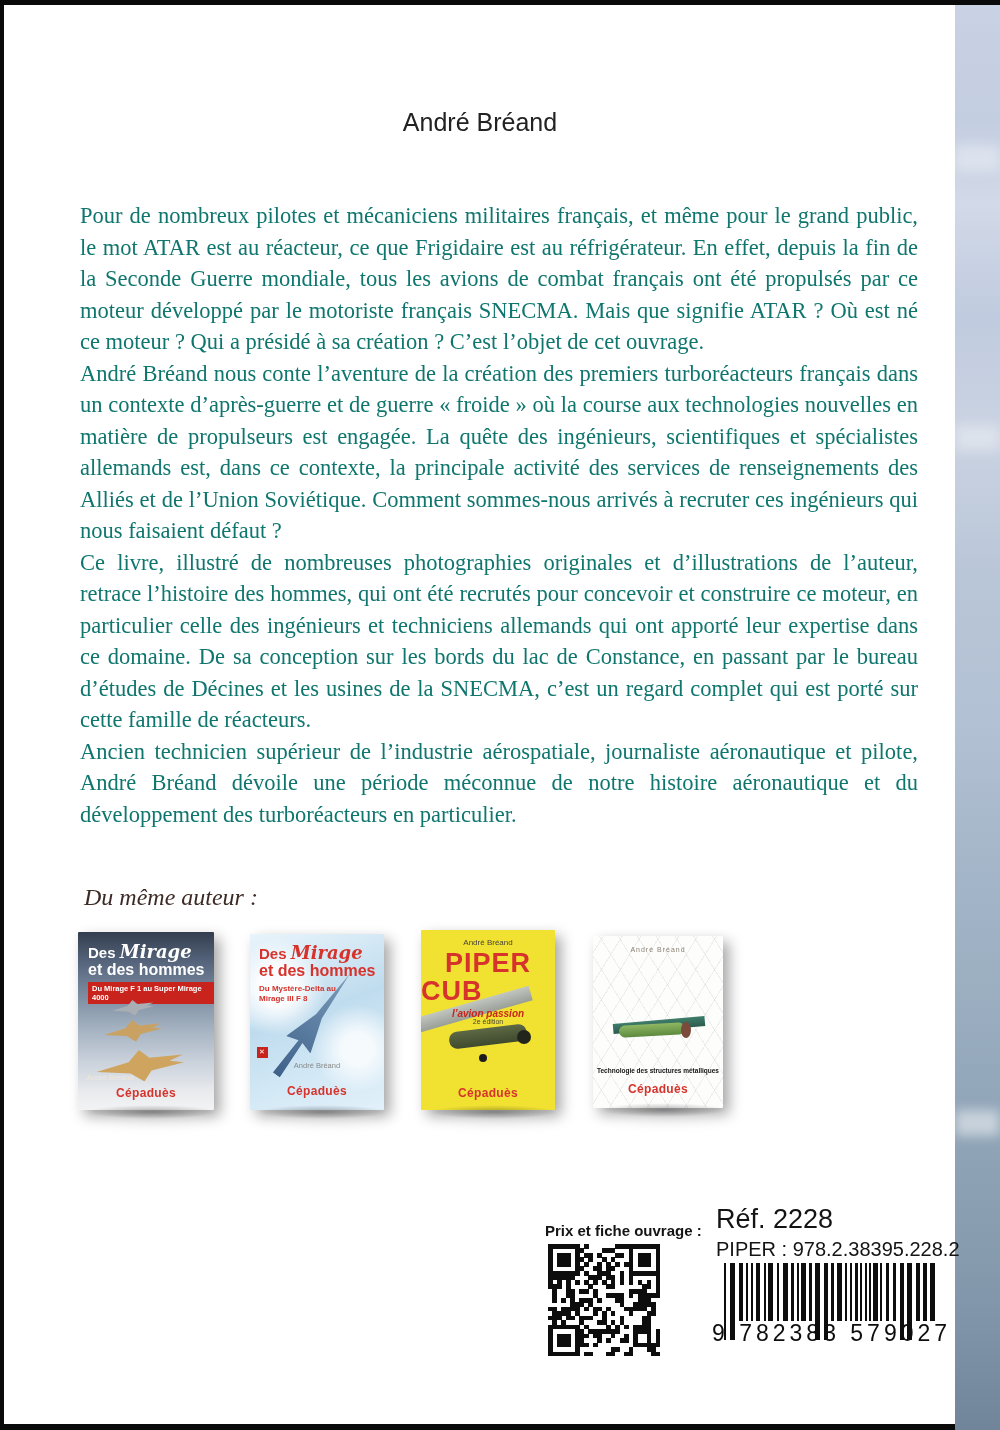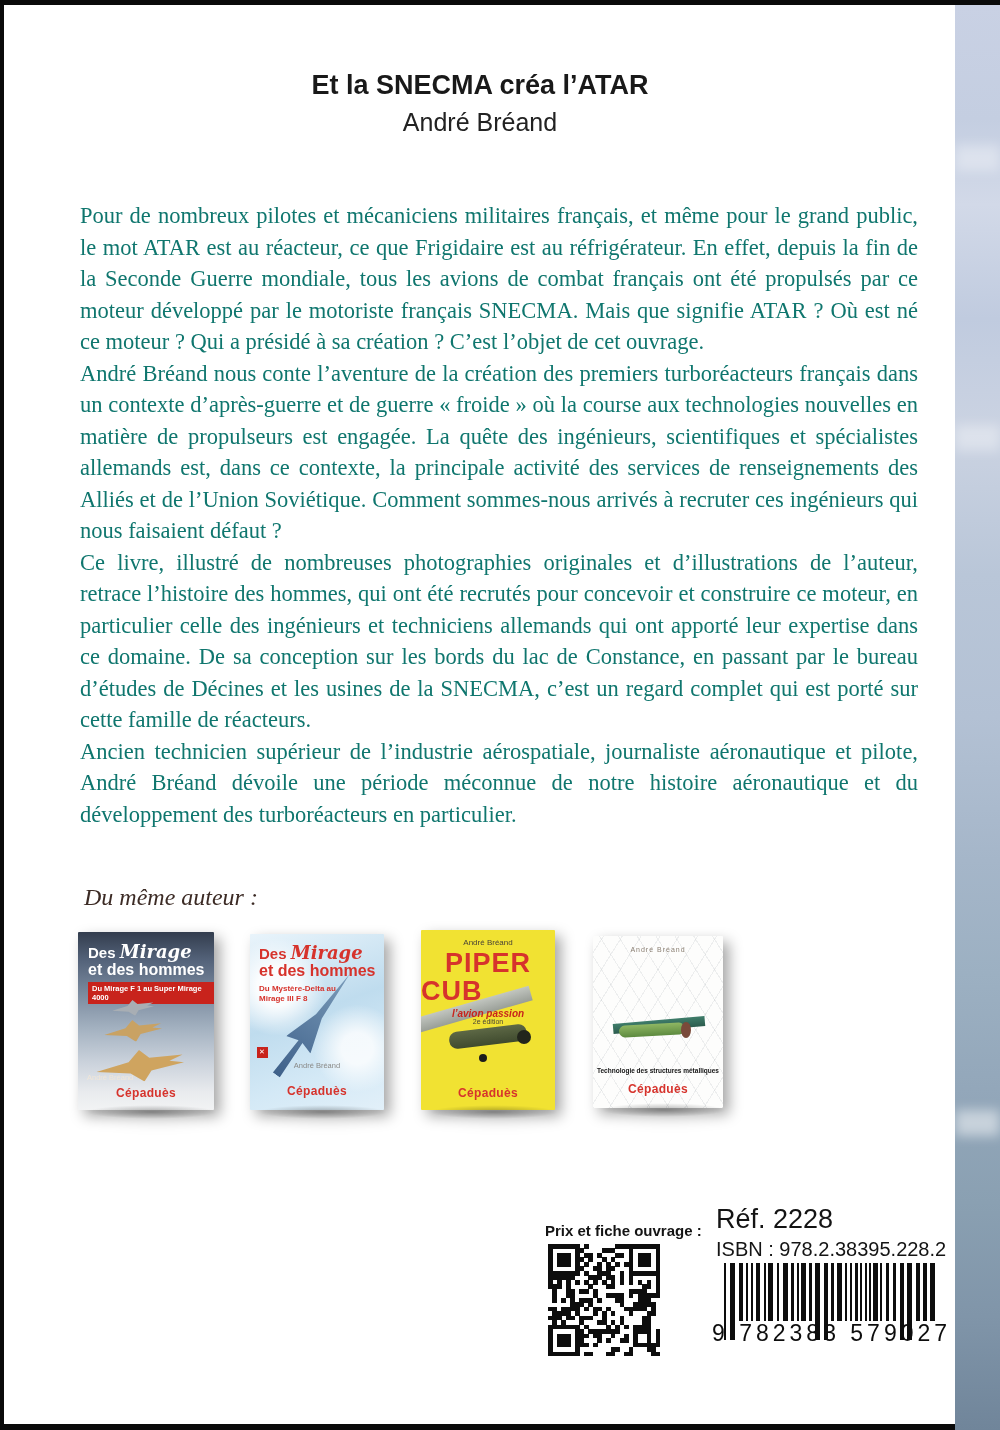--- a/index.html
+++ b/index.html
@@ -128,21 +128,20 @@
   <div class="frame-top"></div>
   <div class="frame-left"></div>
   <div class="frame-bottom"></div>
 
   <div class="sky-strip">
     <div class="cloud" style="top:140px"></div>
     <div class="cloud" style="top:420px"></div>
     <div class="cloud" style="top:1105px;background:rgba(255,255,255,.5)"></div>
   </div>
 
-  <div class="page-title">Et la SNECMA créa l’ATAR</div>
   <div class="page-author">André Bréand</div>
 
   <div class="blurb">
     <p>Pour de nombreux pilotes et mécaniciens militaires français, et même pour le grand public, le mot ATAR est au réacteur, ce que Frigidaire est au réfrigérateur. En effet, depuis la fin de la Seconde Guerre mondiale, tous les avions de combat français ont été propulsés par ce moteur développé par le motoriste français SNECMA. Mais que signifie ATAR ? Où est né ce moteur ? Qui a présidé à sa création ? C’est l’objet de cet ouvrage.</p>
     <p>André Bréand nous conte l’aventure de la création des premiers turboréacteurs français dans un contexte d’après-guerre et de guerre « froide » où la course aux technologies nouvelles en matière de propulseurs est engagée. La quête des ingénieurs, scientifiques et spécialistes allemands est, dans ce contexte, la principale activité des services de renseignements des Alliés et de l’Union Soviétique. Comment sommes-nous arrivés à recruter ces ingénieurs qui nous faisaient défaut ?</p>
     <p>Ce livre, illustré de nombreuses photographies originales et d’illustrations de l’auteur, retrace l’histoire des hommes, qui ont été recrutés pour concevoir et construire ce moteur, en particulier celle des ingénieurs et techniciens allemands qui ont apporté leur expertise dans ce domaine. De sa conception sur les bords du lac de Constance, en passant par le bureau d’études de Décines et les usines de la SNECMA, c’est un regard complet qui est porté sur cette famille de réacteurs.</p>
     <p>Ancien technicien supérieur de l’industrie aérospatiale, journaliste aéronautique et pilote, André Bréand dévoile une période méconnue de notre histoire aéronautique et du développement des turboréacteurs en particulier.</p>
   </div>
 
   <div class="same-author">Du même auteur :</div>
@@ -528,21 +527,21 @@
       <div class="m" style="left: 35.84px; top: 107.52px; width: 4.78px; height: 4.78px;"></div>
       <div class="m" style="left: 40.32px; top: 107.52px; width: 4.78px; height: 4.78px;"></div>
       <div class="m" style="left: 58.24px; top: 107.52px; width: 4.78px; height: 4.78px;"></div>
       <div class="m" style="left: 62.72px; top: 107.52px; width: 4.78px; height: 4.78px;"></div>
       <div class="m" style="left: 76.16px; top: 107.52px; width: 4.78px; height: 4.78px;"></div>
       <div class="m" style="left: 80.64px; top: 107.52px; width: 4.78px; height: 4.78px;"></div>
       <div class="m" style="left: 103.04px; top: 107.52px; width: 4.78px; height: 4.78px;"></div>
       <div class="m" style="left: 107.52px; top: 107.52px; width: 4.78px; height: 4.78px;"></div>
     </div>
   <div class="ref">Réf. 2228</div>
-  <div class="isbn">ISBN : 978.2.38395.228.2</div>
+  <div class="isbn">PIPER : 978.2.38395.228.2</div>
   <div class="barcode" id="barcode">
       <div class="bar" style="left: 6px; width: 2px; height: 77px;"></div>
       <div class="bar" style="left: 12px; width: 5px; height: 77px;"></div>
       <div class="bar" style="left: 21px; width: 4px; height: 58px;"></div>
       <div class="bar" style="left: 28px; width: 2px; height: 58px;"></div>
       <div class="bar" style="left: 33px; width: 2px; height: 58px;"></div>
       <div class="bar" style="left: 38px; width: 4px; height: 58px;"></div>
       <div class="bar" style="left: 46px; width: 2px; height: 58px;"></div>
       <div class="bar" style="left: 50px; width: 5px; height: 58px;"></div>
       <div class="bar" style="left: 59px; width: 2px; height: 58px;"></div>

